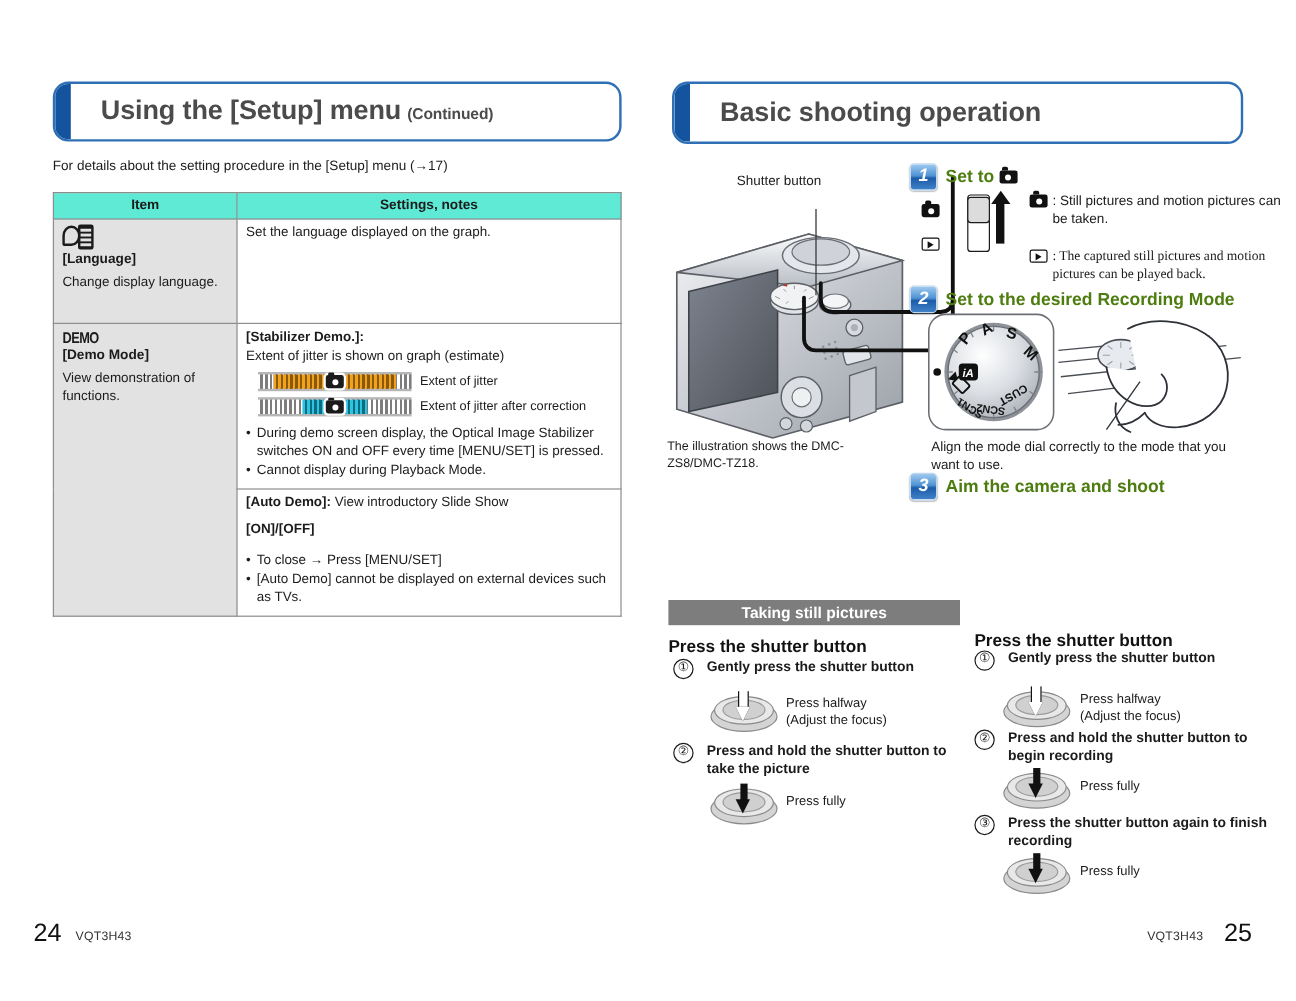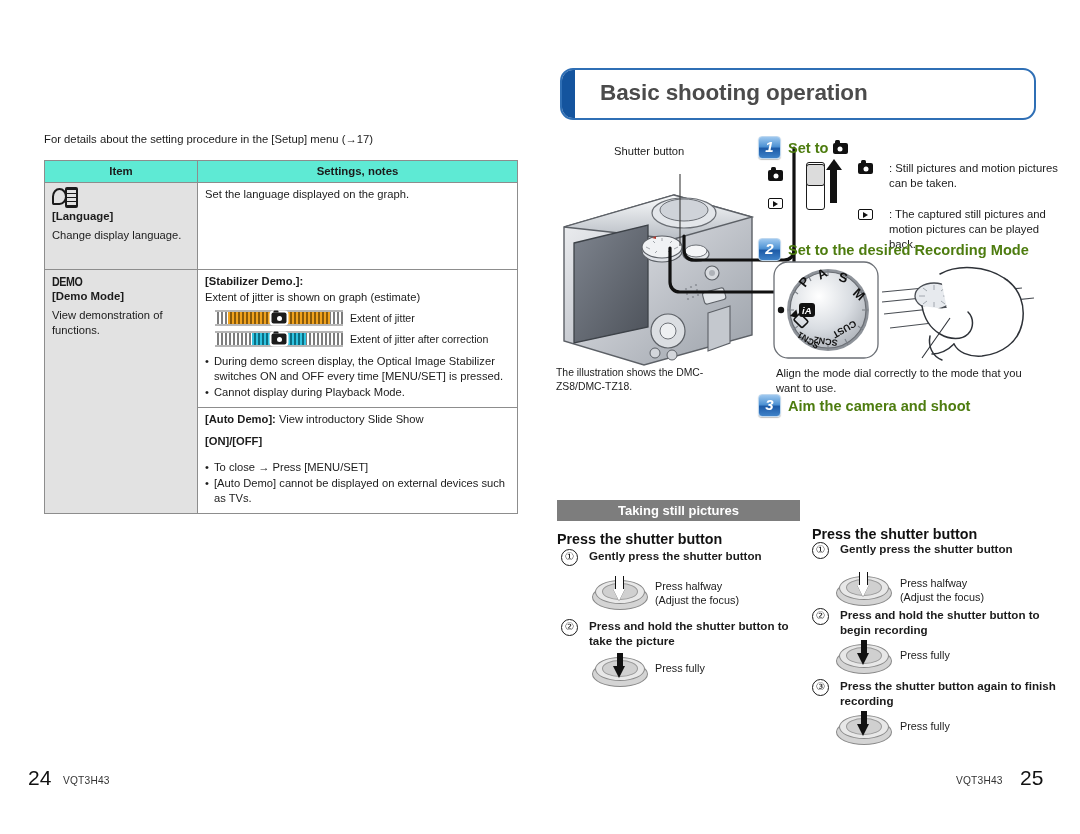--- a/index.html
+++ b/index.html
@@ -288,21 +288,21 @@
     border-left: 8px solid transparent;
     border-right: 8px solid transparent;
     border-bottom: 11px solid #111111;
   }
 
   .legend-block {
     position: absolute;
     font-size: 11.3px;
     line-height: 1.33;
   }
-  .legend-row { display: flex; gap: 16px; }
+  .legend-row { display: flex; gap: 4px; }
   .legend-row .gl { flex: 0 0 auto; padding-top: 1px; }
   .legend-row .tx { flex: 1 1 auto; }
 
   
   .sec-bar {
     position: absolute;
     height: 21px;
     background: #7d7d7d;
     color: #ffffff;
     font-weight: bold;
@@ -418,20 +418,26 @@
     font-size: 10.2px;
     color: #333333;
     letter-spacing: 0.2px;
   }
 </style>
 </head>
 <body>
 
 <div class="page page-left">
 
+  <div class="banner" id="banner-left">
+    <div class="accent"></div>
+    <div class="btitle">
+      <span>Using the [Setup] menu</span><span class="bsub">(Continued)</span>
+    </div>
+  </div>
 
   <div class="lead-line">For details about the setting procedure in the [Setup] menu (→17)</div>
 
   <table class="setup-table">
     <thead>
       <tr>
         <th style="width:152px">Item</th>
         <th>Settings, notes</th>
       </tr>
     </thead>
@@ -605,21 +611,21 @@
     <span class="arrow-up"></span>
   </div>
   <span class="ico-cam" style="position:absolute; left:228px; top:170px;"></span>
   <span class="ico-play" style="position:absolute; left:228px; top:198px;"></span>
 
   <div class="legend-block" style="left:318px; top:161px; width:210px;">
     <div class="legend-row">
       <span class="gl"><span class="ico-cam"></span></span>
       <span class="tx">: Still pictures and motion pictures can be taken.</span>
     </div>
-    <div class="legend-row" style="margin-top:16px;">
+    <div class="legend-row" style="margin-top:16px;font-family:Liberation Serif, serif;">
       <span class="gl"><span class="ico-play"></span></span>
       <span class="tx">: The captured still pictures and motion pictures can be played back.</span>
     </div>
   </div>
 
   <div class="step-head" style="position:absolute; left:218px; top:238px;">
     <div class="step-badge">2</div>
     <div class="step-title">Set to the desired Recording Mode</div>
   </div>
 

